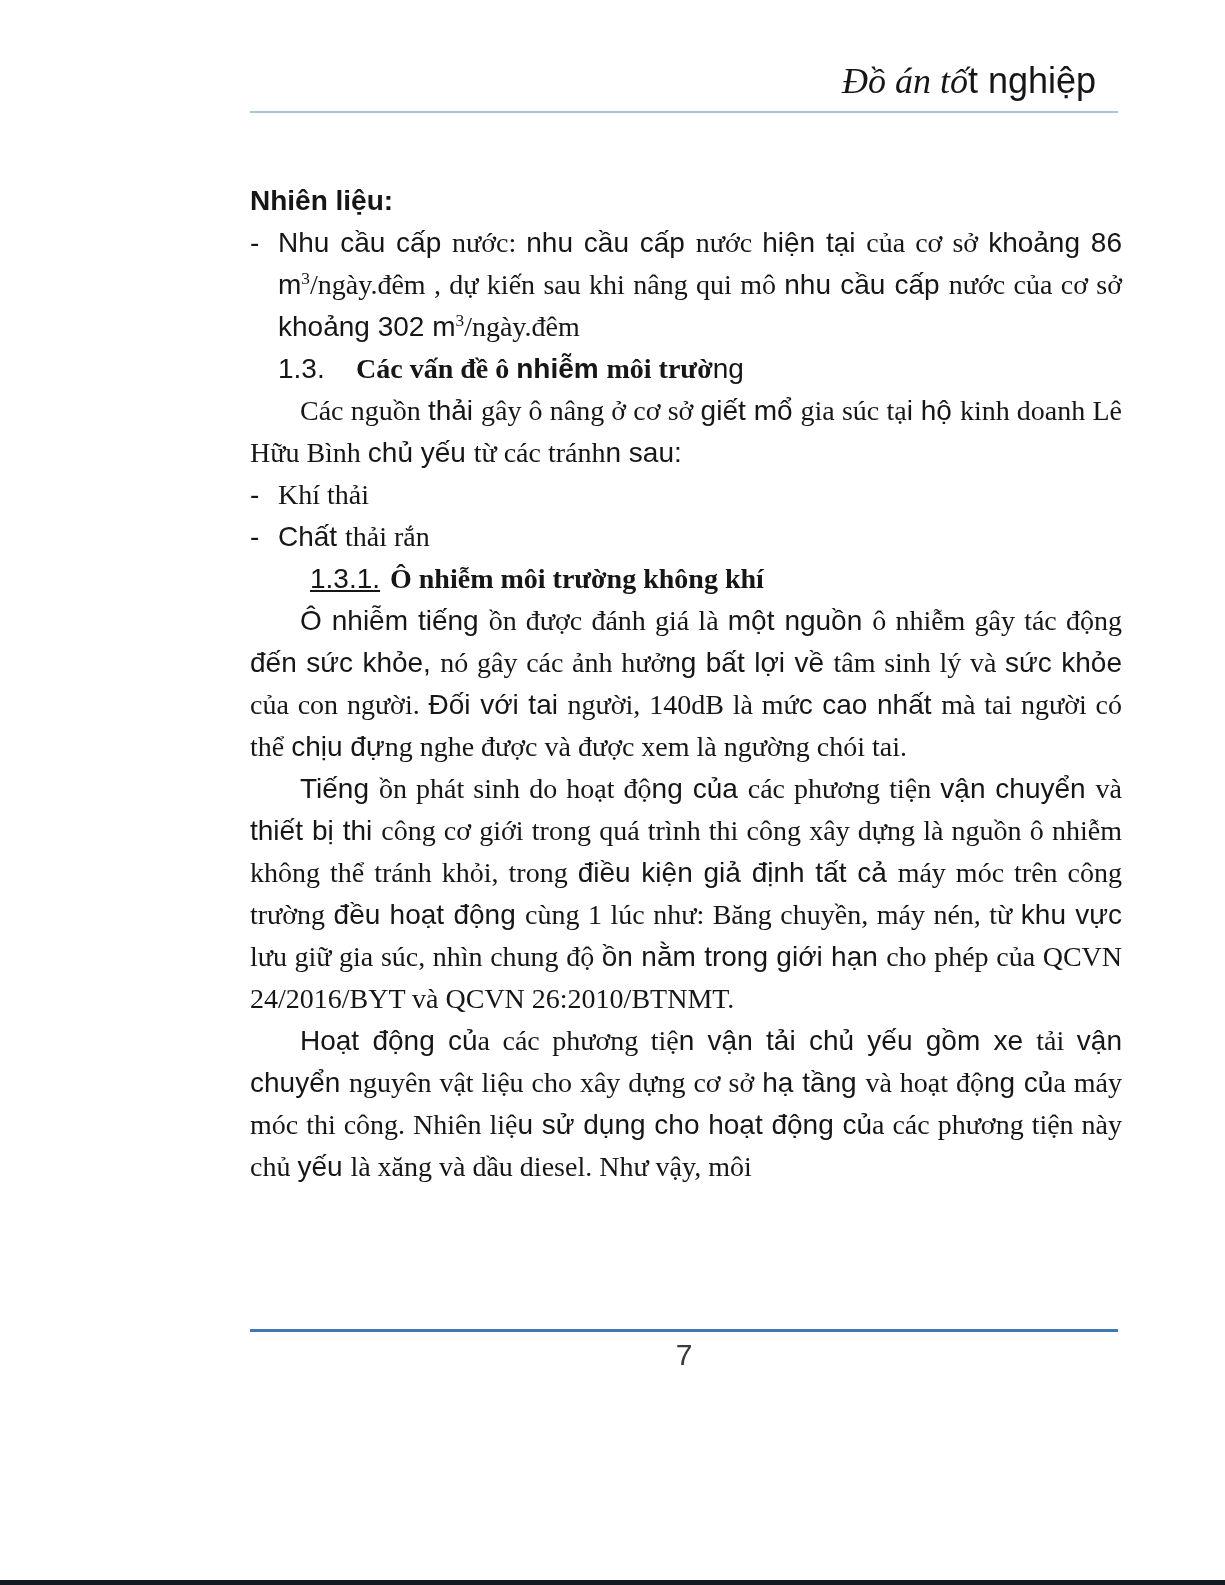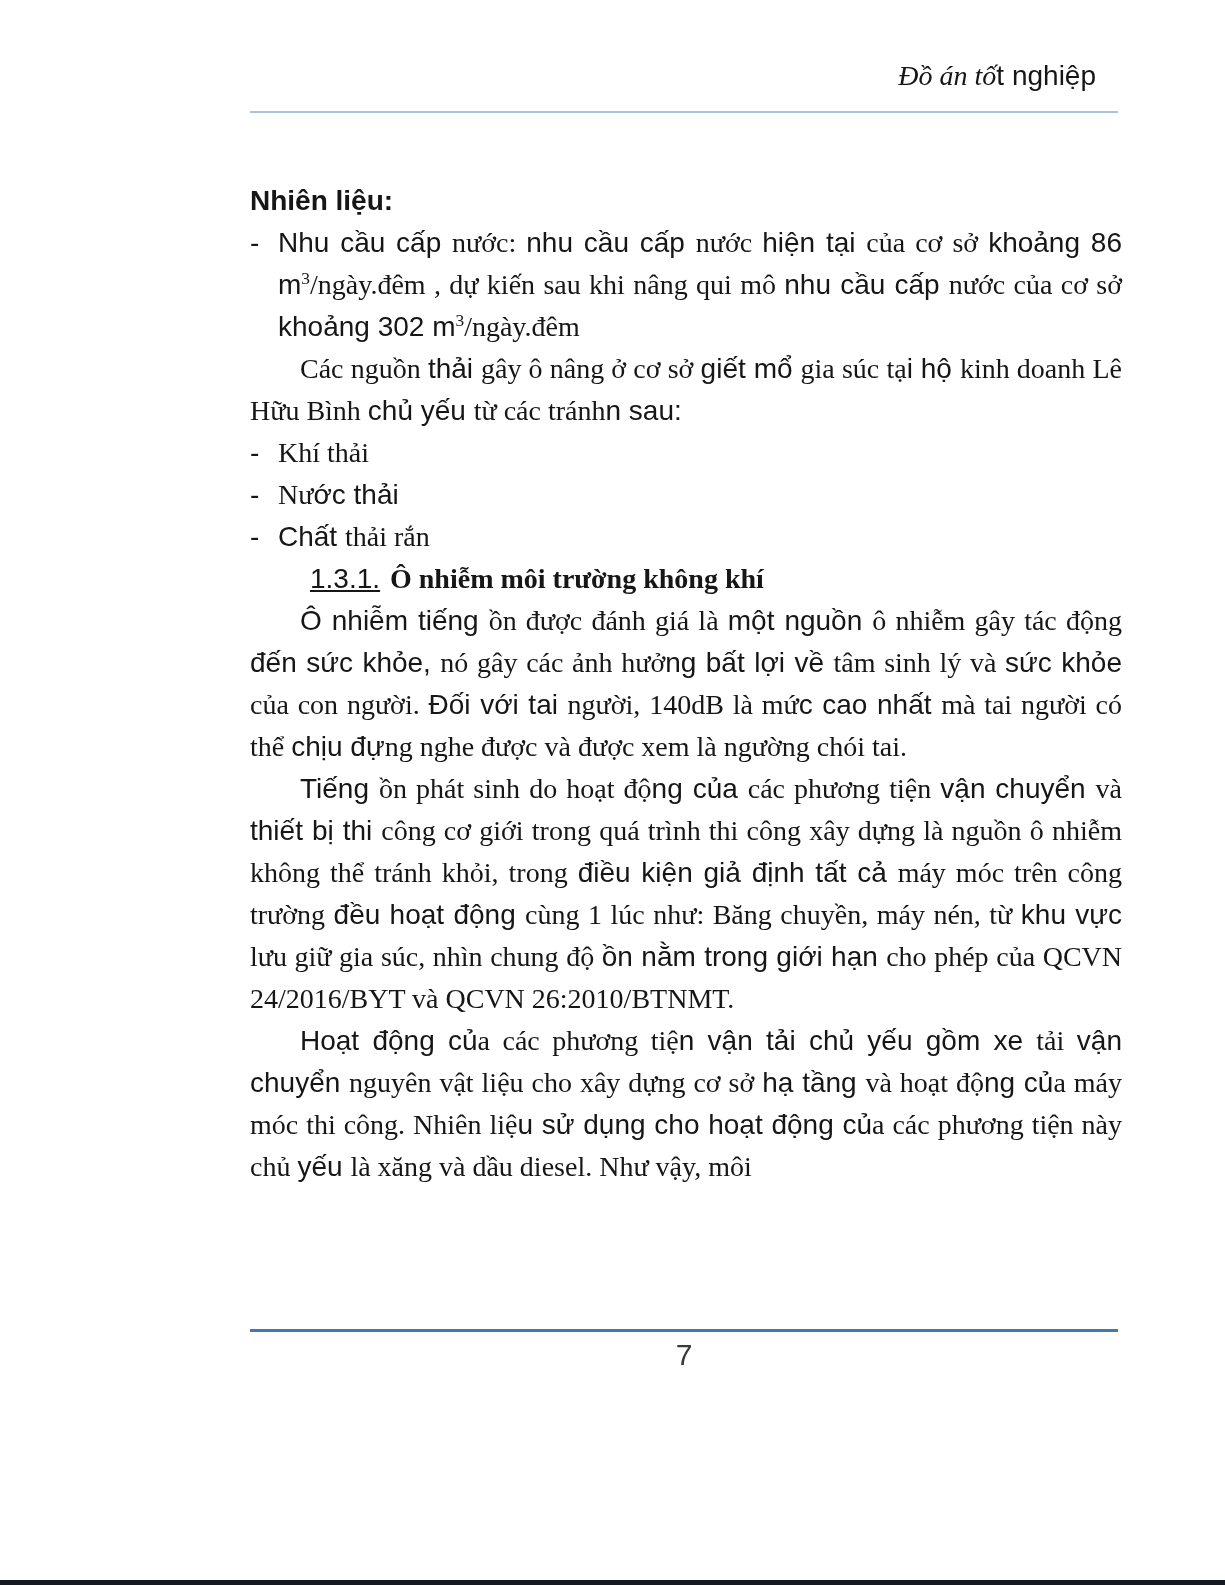--- a/index.html
+++ b/index.html
@@ -7,21 +7,21 @@
     position:relative;
     width:1225px; height:1585px;
     background:#ffffff;
     font-family:"Liberation Serif", serif;
     font-size:28px;
     color:#161616;
     overflow:hidden;
   }
   .header-text {
     position:absolute; top:60px; right:129px;
-    font-size:28px; white-space:nowrap;
+    font-size:36px; white-space:nowrap;
   }
   .header-text .it { font-family:"Liberation Serif", serif; font-style:italic; }
   .header-text .sans { font-family:"Liberation Sans", sans-serif; font-style:normal; }
   .rule { position:absolute; left:250px; width:868px; }
   .header-rule { top:111px; height:2px; }
   .footer-rule { top:1329px; height:3px; }
   .bottom-bar { position:absolute; left:0; bottom:0; width:100%; height:5px; }
   .content {
     position:absolute; left:250px; top:180px; width:872px;
     line-height:42px;
@@ -57,23 +57,23 @@
 
   <div class="header-text">
     <span class="it">Đồ án tố</span><span class="sans">t nghiệp</span>
   </div>
 
   <div class="rule header-rule" style="background: rgb(169, 196, 222);"></div>
 
   <div class="content">
       <div class="block plain"><span class="sans bold">Nhiên liệu:</span></div>
       <div class="block list"><span class="marker">-</span><span class="sans">Nhu cầu cấp </span><span class="">nước: </span><span class="sans">nhu cầu cấp </span><span class="">nước </span><span class="sans">hiện tại </span><span class="">của cơ sở </span><span class="sans">khoảng 86 m</span><sup class="">3</sup><span class="">/ngày.đêm , dự kiến sau khi nâng qui mô  </span><span class="sans">nhu cầu cấp </span><span class="">nước </span><span class="">của cơ sở  </span><span class="sans">khoảng 302 m</span><sup class="">3</sup><span class="">/ngày.đêm</span></div>
+      <div class="block h13"><span class="marker">1.3.</span><span class="bold">Các vấn đề ô </span><span class="sans bold">nhiễm </span><span class="bold">môi trườ</span><span class="sans">ng</span></div>
       <div class="block para"><span class="">Các nguồn </span><span class="sans">thải </span><span class="">gây ô nâng ở cơ sở </span><span class="sans">giết mổ </span><span class="">gia súc tạ</span><span class="sans">i hộ </span><span class="">kinh doanh Lê Hữu Bình </span><span class="sans">chủ yếu </span><span class="">từ các tránh</span><span class="sans">n sau:</span></div>
       <div class="block list"><span class="marker">-</span><span class="">Khí thải</span></div>
-      <div class="block list"><span class="marker">-</span><span class="">Nư</span><span class="sans">ớc thải</span></div>
       <div class="block list"><span class="marker">-</span><span class="sans">Chất </span><span class="">thải rắn</span></div>
       <div class="block h131"><span class="marker">1.3.1.</span><span class="bold">Ô nhiễm môi trường không khí</span></div>
       <div class="block para"><span class="sans">Ô nhiễm tiếng </span><span class="">ồn được đánh giá là </span><span class="sans">một nguồn </span><span class="">ô nhiễm gây tác động </span><span class="sans">đến sức khỏe, </span><span class="">nó gây các ảnh hưở</span><span class="sans">ng bất lợi về </span><span class="">tâm sinh lý và </span><span class="sans">sức khỏe </span><span class="">của con người. </span><span class="sans">Đối với tai </span><span class="">người, 140dB là mứ</span><span class="sans">c cao nhất </span><span class="">mà tai người có thể </span><span class="sans">chịu đự</span><span class="">ng nghe được và được xem là ngường chói tai.</span></div>
       <div class="block para"><span class="sans">Tiếng </span><span class="">ồn phát sinh do hoạt độ</span><span class="sans">ng của </span><span class="">các phương tiện </span><span class="sans">vận chuyển </span><span class="">và </span><span class="sans">thiết bị thi </span><span class="">công cơ giới trong quá trình thi công xây dựng là nguồn ô nhiễm không thể tránh khỏi, trong </span><span class="sans">điều kiện giả định tất cả </span><span class="">máy móc trên công trường </span><span class="sans">đều hoạt động </span><span class="">cùng 1 lúc như: Băng chuyền, máy nén, từ </span><span class="sans">khu vực </span><span class="">lưu giữ gia súc, nhìn chung độ </span><span class="sans">ồn nằm trong giới hạn </span><span class="">cho phép của QCVN 24/2016/BYT và QCVN 26:2010/BTNMT.</span></div>
       <div class="block para"><span class="sans">Hoạt động củ</span><span class="">a các phương tiệ</span><span class="sans">n vận tải chủ yếu gồm xe </span><span class="">tải </span><span class="sans">vận chuyển </span><span class="">nguyên vật liệu cho xây dựng cơ sở </span><span class="sans">hạ tầng </span><span class="">và hoạt độ</span><span class="sans">ng củ</span><span class="">a máy móc thi công. Nhiên liệ</span><span class="sans">u sử dụng </span><span class="sans">cho hoạt động củ</span><span class="">a các phương tiện này chủ </span><span class="sans">yếu </span><span class="">là xăng và dầu diesel. Như vậy, môi</span></div>
     </div>
 
   <div class="rule footer-rule" style="background: rgb(69, 119, 176);"></div>
 
   <div class="page-number">7</div>

